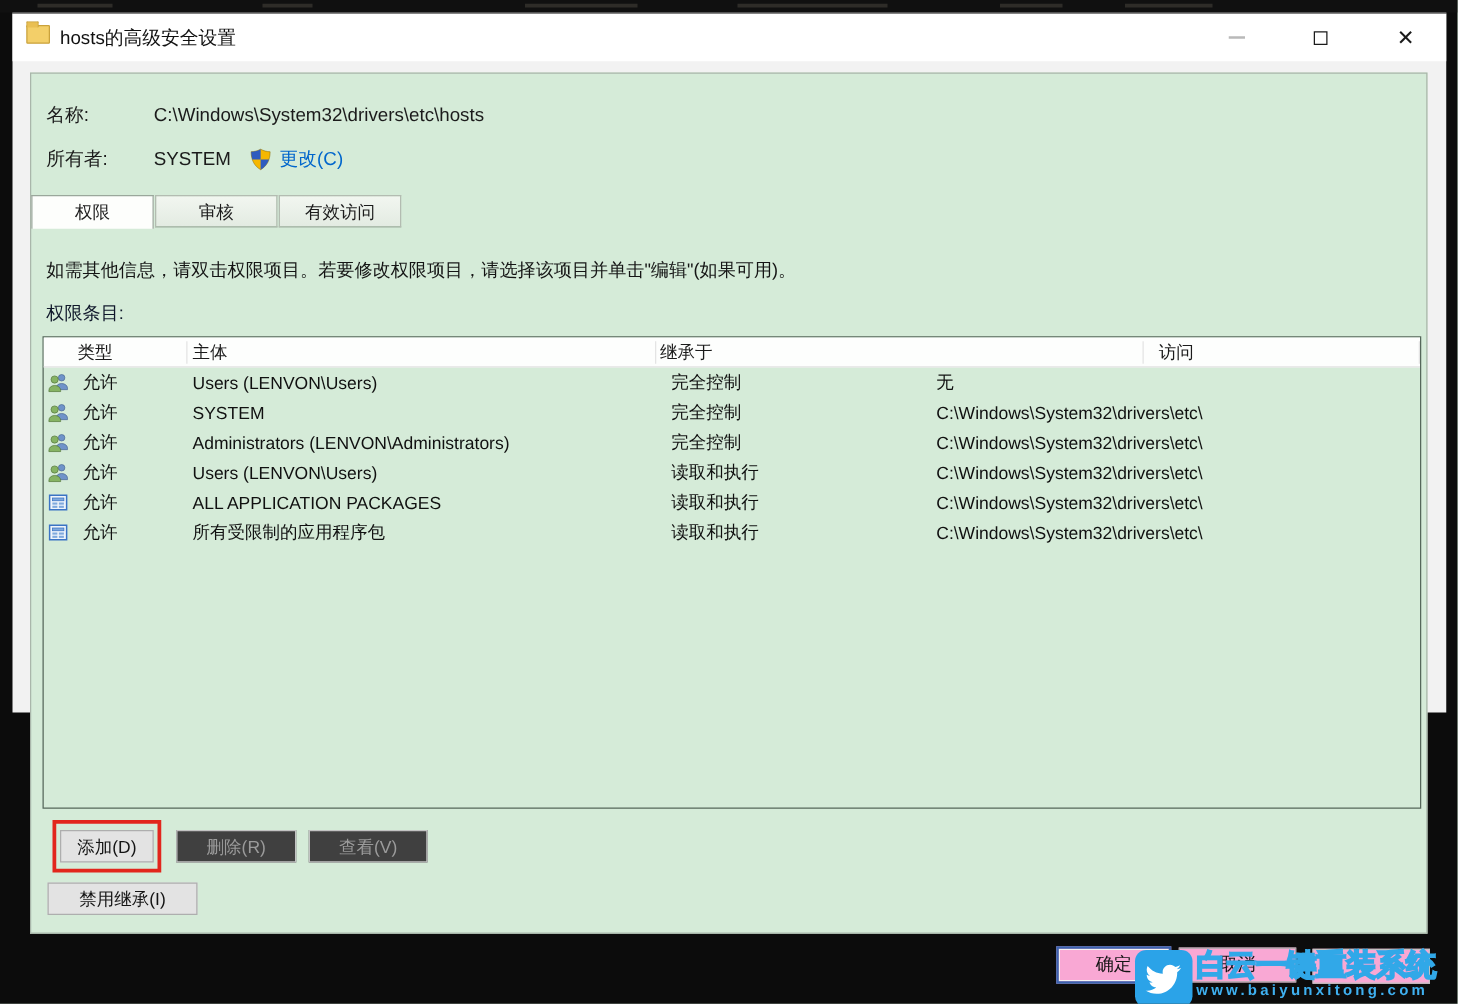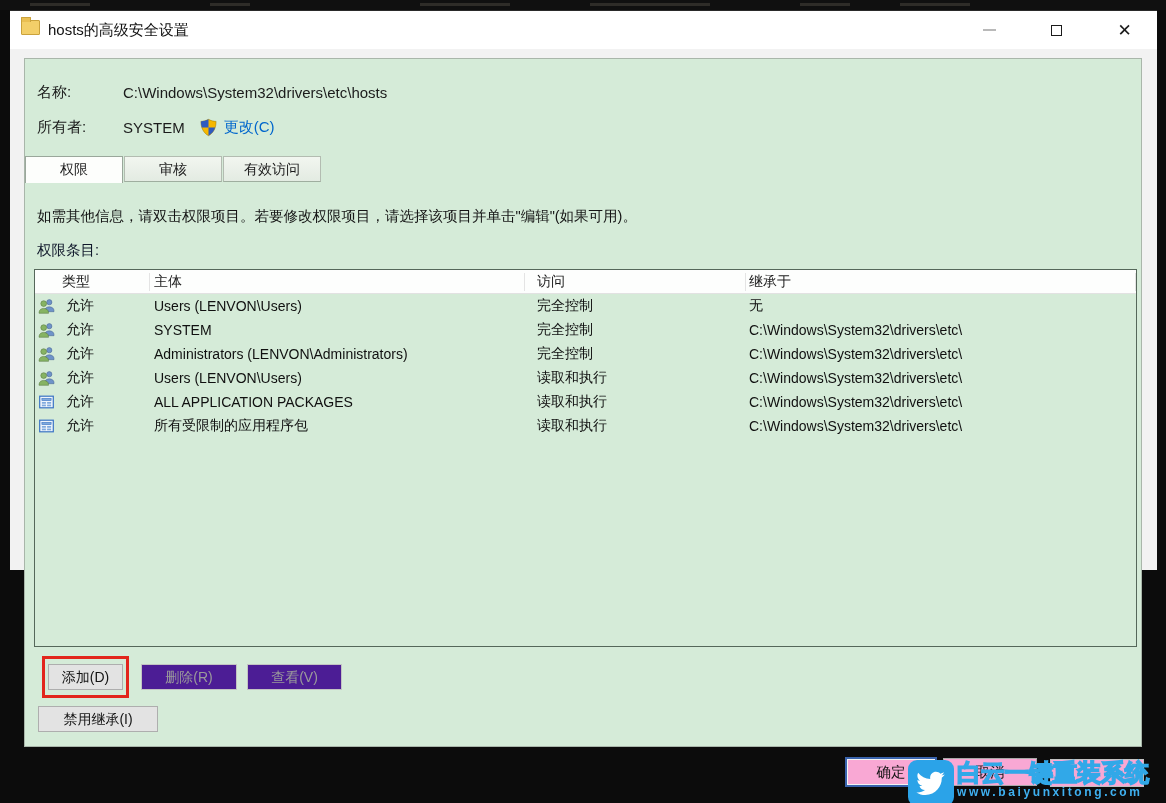--- a/index.html
+++ b/index.html
@@ -74,21 +74,21 @@
   .c-inherit { flex:1; padding-left:3px; }
   .hcell.c-type { padding-left:5px; }
   .row-icon { width:17px; height:16px; }
 
   .btnbar { position:absolute; left:0; top:603px; height:30px; }
   .pushbtn {
     position:absolute; height:26px; background:#e3e3e3; border:1px solid #aeaeae;
     font-size:14px; color:#141414; text-align:center; line-height:24px; cursor:pointer;
     font-family:"Liberation Sans","DejaVu Sans",sans-serif;
   }
-  .pushbtn:disabled, .pushbtn.disabled { color:#9b9b9b; border-color:#c3c3c3; background:#4c1d95; cursor:default; }
+  .pushbtn:disabled, .pushbtn.disabled { color:#9b9b9b; border-color:#c3c3c3; background:#404040; cursor:default; }
   .btn-add { left:23px; top:2px; width:75px; }
   .btn-del { left:116px; top:2px; width:96px; }
   .btn-view { left:222px; top:2px; width:95px; }
   .btn-inherit { left:13px; top:44px; width:120px; }
   .red-box {
     position:absolute; left:17px; top:-6px; width:87px; height:42px;
     border:3px solid #e2261c; pointer-events:none;
   }
 
   .footer-btn {
@@ -166,22 +166,22 @@
     </div>
 
     <div class="instruction">如需其他信息，请双击权限项目。若要修改权限项目，请选择该项目并单击"编辑"(如果可用)。</div>
     <div class="entries-label">权限条目:</div>
 
     <div class="listview">
       <div class="lv-header">
         <div class="hcell c-icon"></div>
         <div class="hcell c-type">类型</div>
         <div class="hcell c-principal">主体</div>
+        <div class="hcell c-inherit">继承于</div>
         <div class="hcell c-access">访问</div>
-        <div class="hcell c-inherit">继承于</div>
       </div>
 
       <div class="lv-row">
         <div class="c-icon">
             <svg class="row-icon" viewBox="0 0 16 16">
               <circle cx="10.8" cy="4.2" r="2.6" fill="#6f93c9" stroke="#44608c" stroke-width="0.5"></circle>
               <path d="M6.3 12.5c0-2.2 2-3.7 4.5-3.7s4.7 1.5 4.7 3.7v1.2H6.3z" fill="#6f93c9" stroke="#44608c" stroke-width="0.5"></path>
               <circle cx="5.2" cy="5.6" r="2.9" fill="#86b363" stroke="#4f6e37" stroke-width="0.5"></circle>
               <path d="M.6 14.4c0-2.4 2-4 4.6-4s4.8 1.6 4.8 4v.9H.6z" fill="#86b363" stroke="#4f6e37" stroke-width="0.5"></path>
             </svg>

